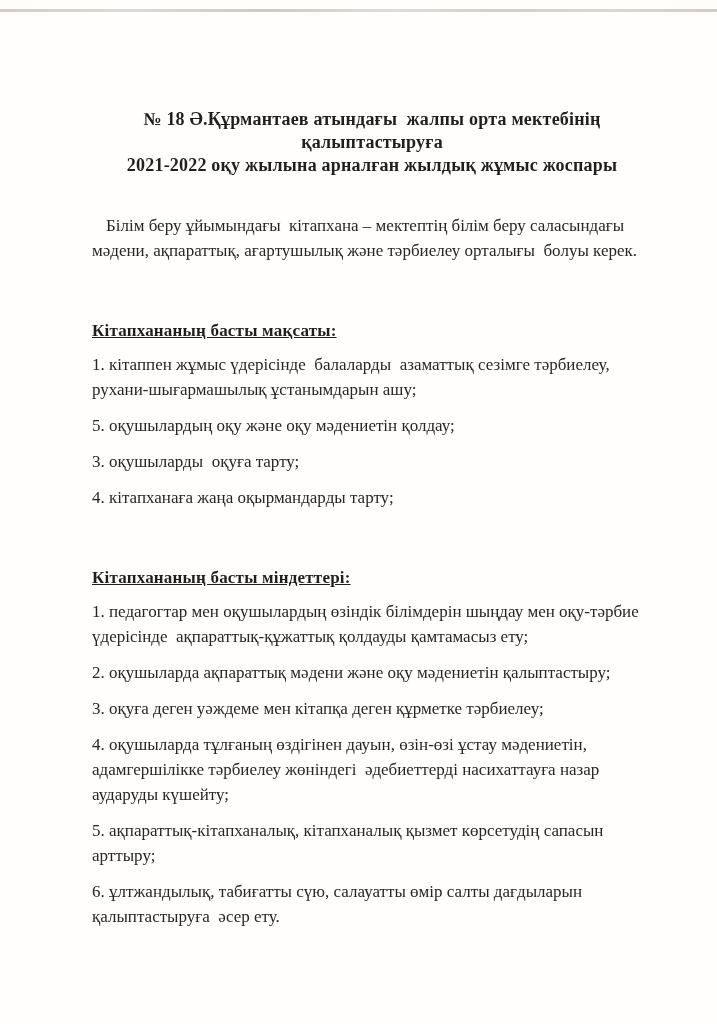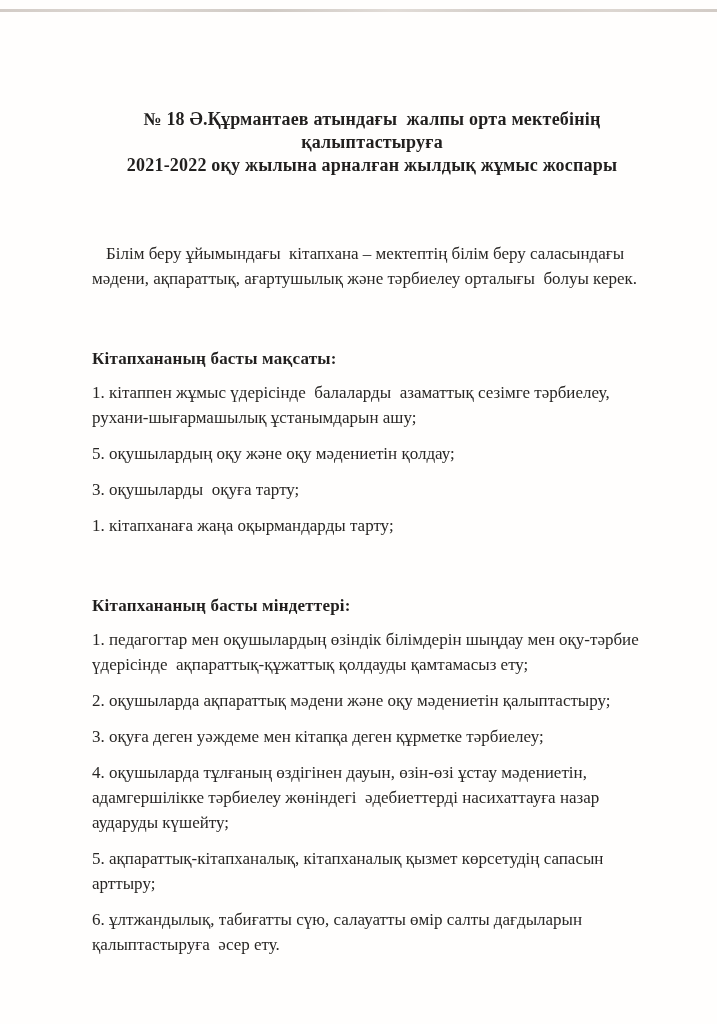--- a/index.html
+++ b/index.html
@@ -38,35 +38,36 @@
     text-align: center;
     font-weight: bold;
     font-size: 18px;
     line-height: 23px;
     letter-spacing: 0.2px;
     color: #211f1e;
     margin: 0 0 0 0;
   }
   .title .t-line { white-space: pre-wrap; }
   .intro {
-    margin-top: 64px;
+    margin-top: 36px;
     font-size: 17px;
     line-height: 25px;
     text-indent: 14px;
     white-space: pre-wrap;
     color: #282624;
   }
   .section { margin-top: 58px; }
   .section-heading {
     font-weight: bold;
     font-size: 17px;
     letter-spacing: 0.2px;
     color: #211f1e;
     margin: 0;
     white-space: pre-wrap;
+    text-decoration: underline;
   }
   .item {
     margin: 0;
     margin-top: 11px;
     font-size: 17px;
     line-height: 25px;
     white-space: pre-wrap;
     color: #282624;
   }
   .items { margin-top: 8px; }
@@ -87,21 +88,21 @@
     </h1>
 
     <p class="intro">Білім беру ұйымындағы  кітапхана – мектептің білім беру саласындағы мәдени, ақпараттық, ағартушылық және тәрбиелеу орталығы  болуы керек.</p>
 
     <div class="section">
       <p class="section-heading">Кітапхананың басты мақсаты:</p>
       <div class="items">
         <p class="item">1. кітаппен жұмыс үдерісінде  балаларды  азаматтық сезімге тәрбиелеу, рухани-шығармашылық ұстанымдарын ашу;</p>
         <p class="item">5. оқушылардың оқу және оқу мәдениетін қолдау;</p>
         <p class="item">3. оқушыларды  оқуға тарту;</p>
-        <p class="item">1. кітапханаға жаңа оқырмандарды тарту;</p>
+        <p class="item">4. кітапханаға жаңа оқырмандарды тарту;</p>
       </div>
     </div>
 
     <div class="section">
       <p class="section-heading">Кітапхананың басты міндеттері:</p>
       <div class="items">
         <p class="item">1. педагогтар мен оқушылардың өзіндік білімдерін шыңдау мен оқу-тәрбие үдерісінде  ақпараттық-құжаттық қолдауды қамтамасыз ету;</p>
         <p class="item">2. оқушыларда ақпараттық мәдени және оқу мәдениетін қалыптастыру;</p>
         <p class="item">3. оқуға деген уәждеме мен кітапқа деген құрметке тәрбиелеу;</p>
         <p class="item">4. оқушыларда тұлғаның өздігінен дауын, өзін-өзі ұстау мәдениетін, адамгершілікке тәрбиелеу жөніндегі  әдебиеттерді насихаттауға назар аударуды күшейту;</p>

